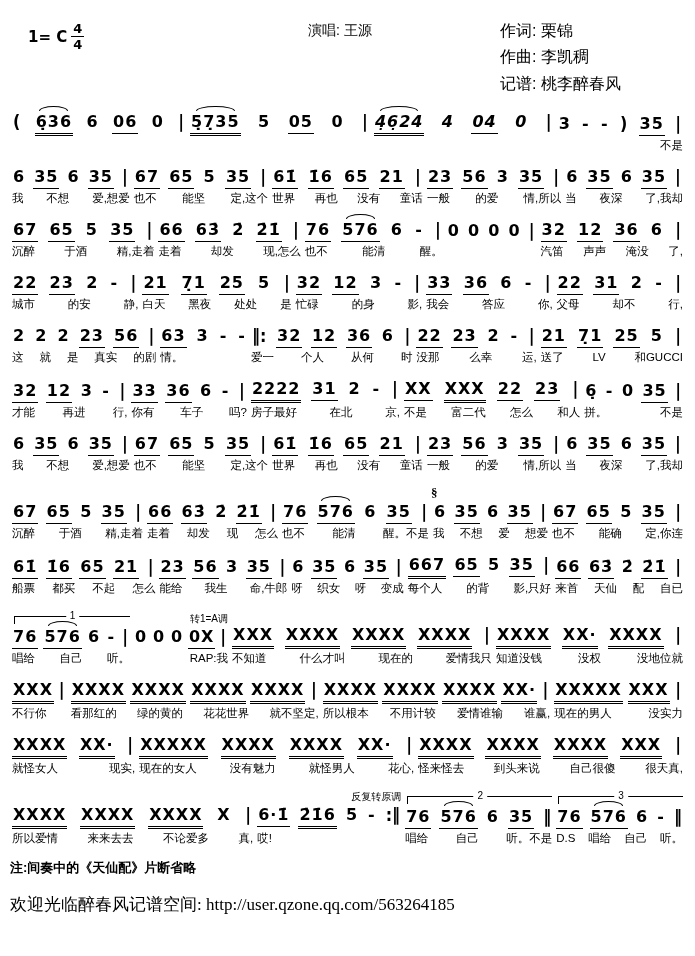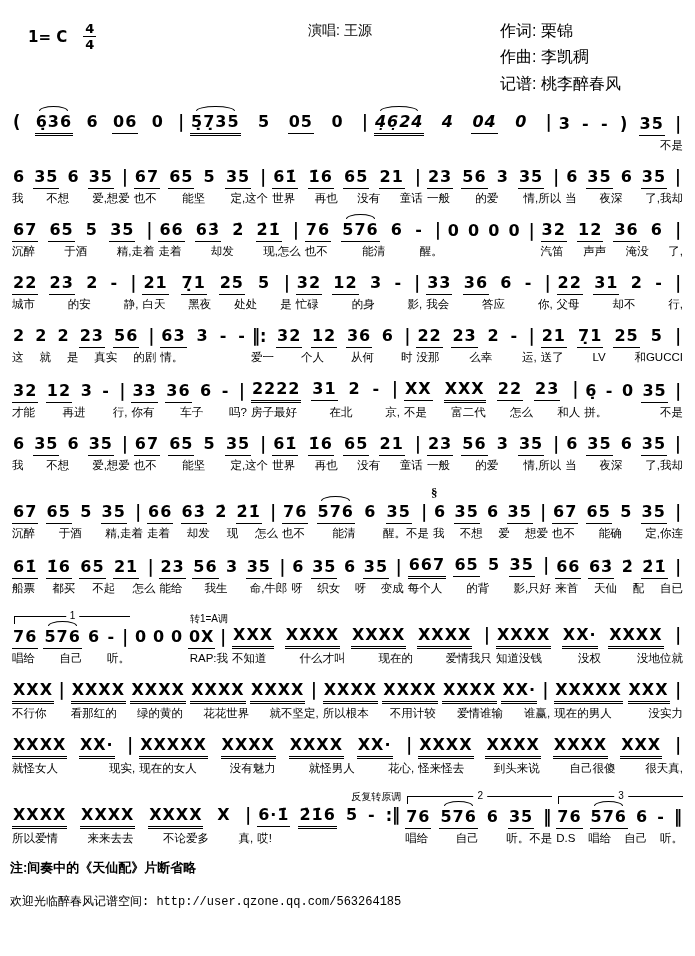--- a/index.html
+++ b/index.html
@@ -10,21 +10,21 @@
     color:#000; padding:8px 10px 10px 10px;
   }
   .page-header { text-align:center; }
   .page-title {
     font-family:"Liberation Serif","DejaVu Serif",serif;
     font-size:28px; font-weight:bold; letter-spacing:2px; padding-top:8px;
   }
   .header-row { display:flex; align-items:flex-start; margin-top:10px; }
   .key-block {
     width:170px; text-align:left; font-weight:bold; font-size:15px;
-    font-family:"DejaVu Sans",sans-serif; display:flex; align-items:center; gap:16px;
+    font-family:"DejaVu Sans",sans-serif; display:flex; align-items:center; gap:4px;
     padding-left:18px; padding-top:4px;
   }
   .meter { display:inline-flex; flex-direction:column; align-items:center; line-height:1; font-size:13px; }
   .meter .num { border-bottom:1.5px solid #000; padding:0 2px 1px 2px; }
   .meter .den { padding-top:1px; }
   .performer { flex:1; text-align:center; font-size:14px; padding-top:4px; }
   .credits { width:185px; text-align:left; font-size:16px; line-height:1.65; }
   
   .score { margin-top:14px; }
   .system { display:flex; align-items:flex-end; margin-bottom:13px; }
@@ -50,22 +50,22 @@
   .arc { position:absolute; top:-5px; left:12%; width:76%; height:5px;
          border:1px solid #000; border-bottom:none;
          border-radius:100% 100% 0 0 / 200% 200% 0 0; }
   .lyrics { display:flex; line-height:16px; min-height:16px; margin-top:1px; }
   .lyrics.spread { justify-content:space-between; }
   .lyrics.right  { justify-content:flex-end; }
   .lyrics.left   { justify-content:flex-start; }
   .lyric-word { font-size:11.5px; white-space:nowrap; }
   
   .footer-note { font-size:13px; font-weight:bold; margin-top:6px; }
-  .footer-site { margin-top:16px; font-size:12px;
-                 font-family:Liberation Mono, monospace; }
+  .footer-site { margin-top:16px; font-size:17px;
+                 font-family:Liberation Serif, serif; }
 </style>
 </head>
 <body>
 
 <div class="page-header">
   <div class="header-row">
     <div class="key-block">
       <span>1= C</span>
       <span class="meter">
         <span class="num">4</span>

